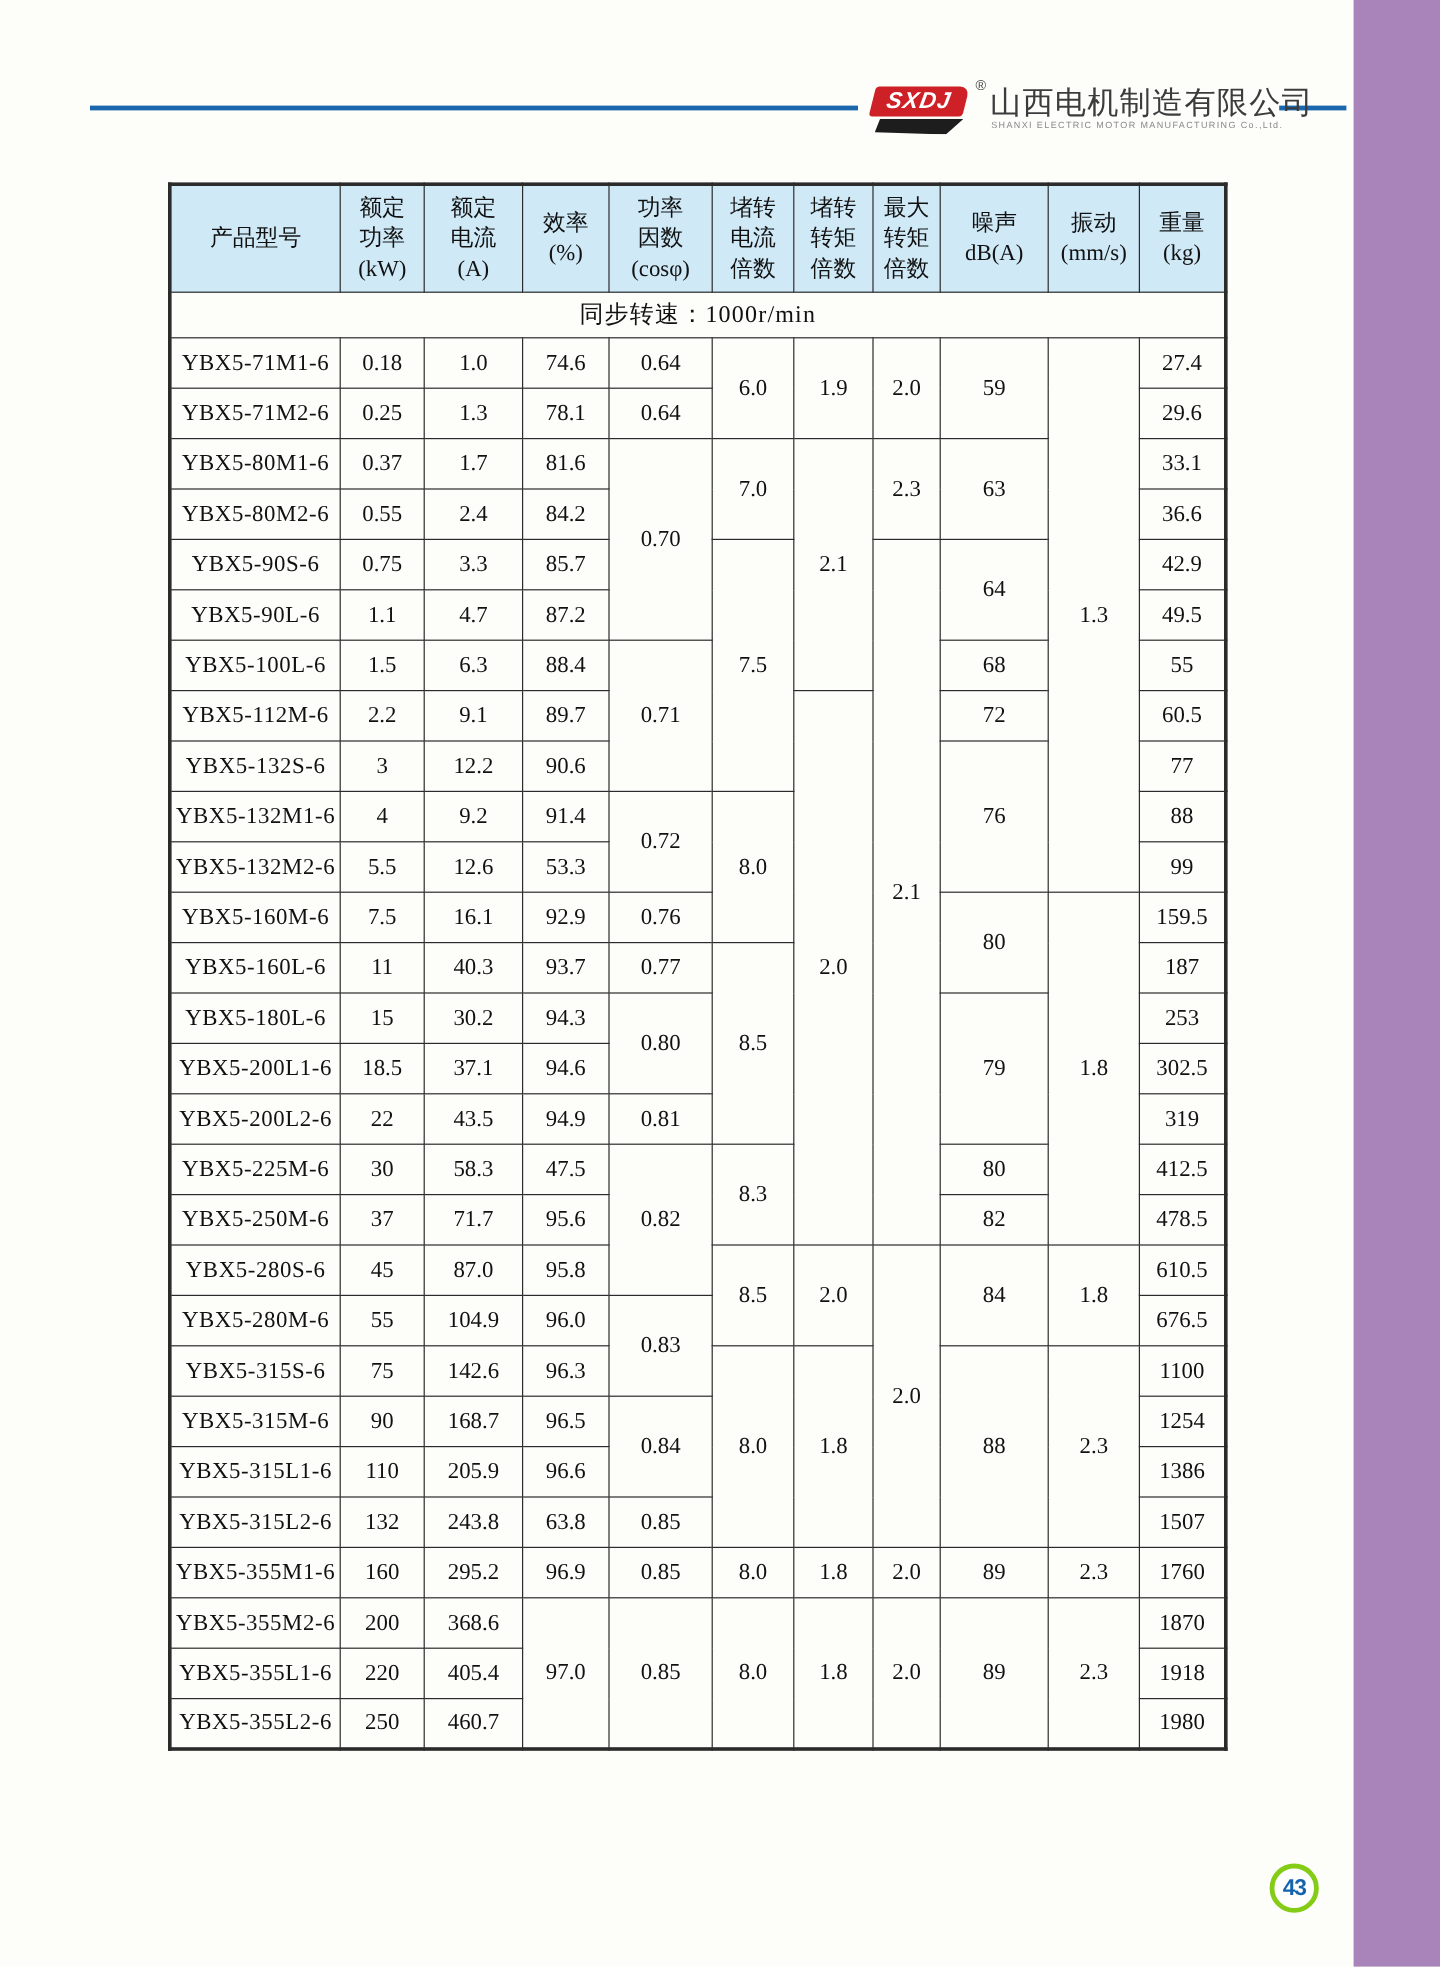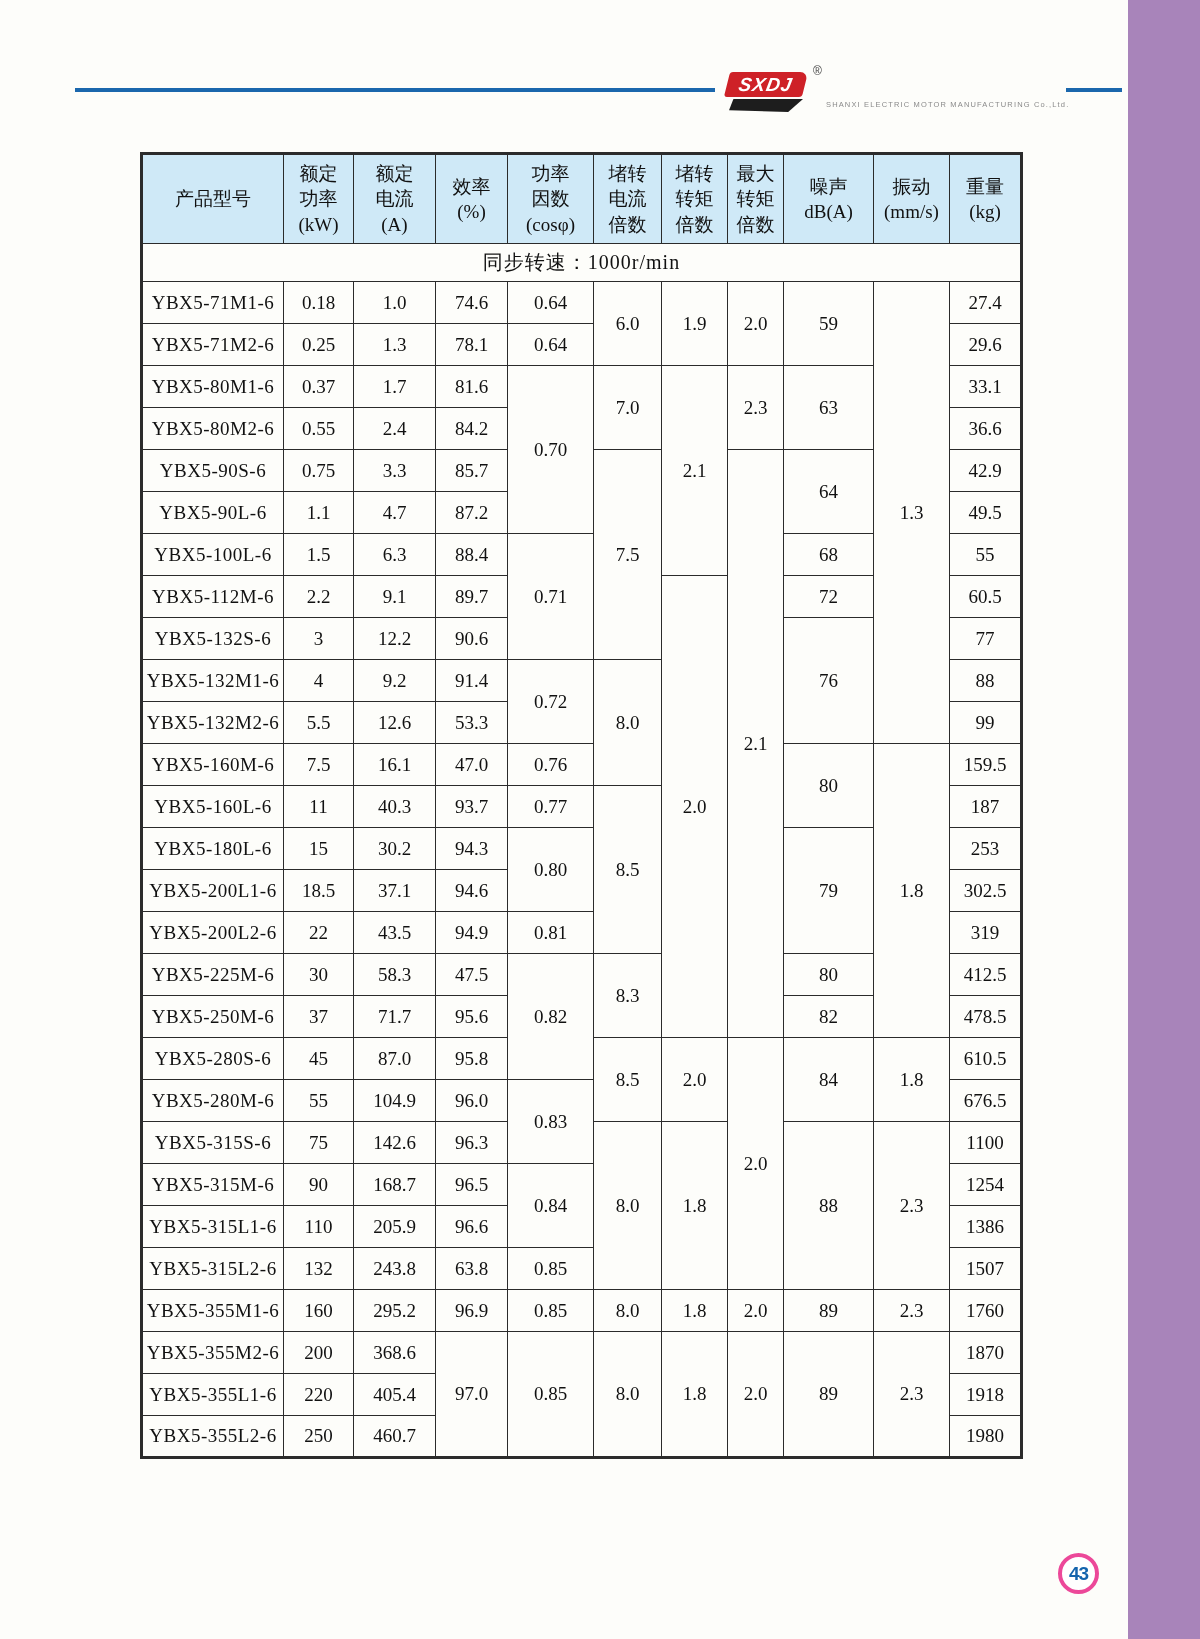--- a/index.html
+++ b/index.html
@@ -57,21 +57,21 @@
   }
   .head-row{height:90px;}
   .head-row th{background:#cfe9f7;font-weight:400;font-size:19px;}
   .sync-row{height:38px;}
   .sync-row td{font-size:20px;letter-spacing:1px;}
   tbody tr{height:42px;}
   td.model{font-family:"Liberation Serif","DejaVu Serif",serif;letter-spacing:0.5px;}
   
   .page-badge{
     position:absolute;left:1058px;top:1553px;width:33px;height:33px;
-    background:#fff;border:4px solid #ec4899;border-radius:50%;
+    background:#fff;border:4px solid #84cc16;border-radius:50%;
     display:flex;align-items:center;justify-content:center;
   }
   .page-badge span{
     color:#1464ad;font-family:"Liberation Sans",sans-serif;
     font-weight:700;font-size:19px;letter-spacing:-1px;
   }
 </style>
 </head>
 <body data-name="catalog-page">
 
@@ -79,20 +79,21 @@
 
 <div class="rule rule-left" data-name="brand-rule-left"></div>
 <div class="rule rule-right" data-name="brand-rule-right"></div>
 
 <div class="logo" data-name="company-logo">
   <div class="logo-red" data-name="logo-mark-icon">
     <span data-name="logo-mark-text">SXDJ</span>
   </div>
   <div class="logo-black" data-name="logo-swoosh-icon"></div>
   <div class="logo-reg" data-name="registered-trademark-icon">®</div>
+  <div class="company-cn" data-name="company-name-cn">山西电机制造有限公司</div>
   <div class="company-en" data-name="company-name-en">SHANXI ELECTRIC MOTOR MANUFACTURING Co.,Ltd.</div>
 </div>
 
 <table data-name="spec-table">
     <colgroup>
       <col style="width: 142px;">
       <col style="width: 70px;">
       <col style="width: 82px;">
       <col style="width: 72px;">
       <col style="width: 86px;">
@@ -234,21 +235,21 @@
         <td class="model" data-name="model-cell">YBX5-132M2-6</td>
         <td data-name="value-cell">5.5</td>
         <td data-name="value-cell">12.6</td>
         <td data-name="value-cell">53.3</td>
         <td data-name="value-cell">99</td>
       </tr>
       <tr data-name="table-row">
         <td class="model" data-name="model-cell">YBX5-160M-6</td>
         <td data-name="value-cell">7.5</td>
         <td data-name="value-cell">16.1</td>
-        <td data-name="value-cell">47.0</td>
+        <td data-name="value-cell">92.9</td>
         <td data-name="value-cell">0.76</td>
         <td rowspan="2" data-name="value-cell">80</td>
         <td rowspan="7" data-name="value-cell">1.8</td>
         <td data-name="value-cell">159.5</td>
       </tr>
       <tr data-name="table-row">
         <td class="model" data-name="model-cell">YBX5-160L-6</td>
         <td data-name="value-cell">11</td>
         <td data-name="value-cell">40.3</td>
         <td data-name="value-cell">93.7</td>

